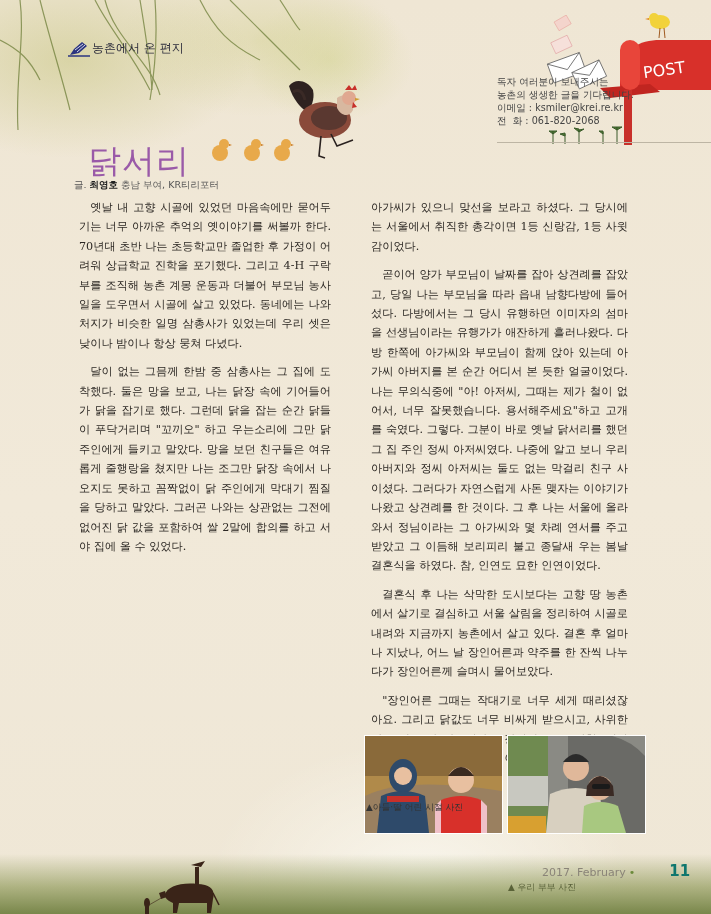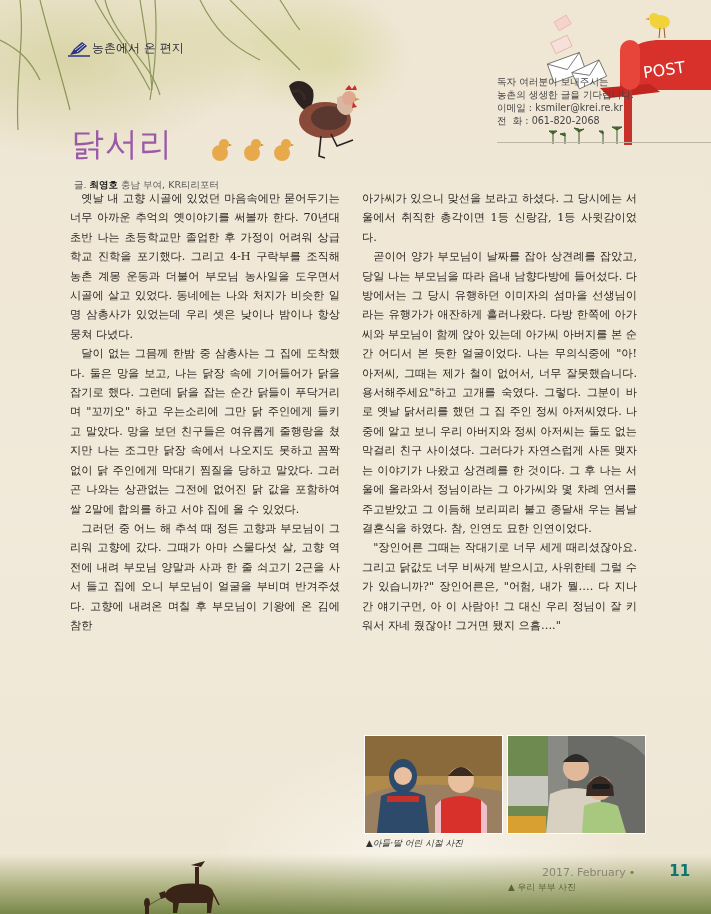--- a/index.html
+++ b/index.html
@@ -42,31 +42,31 @@
   .envelopes { position: absolute; left: 545px; top: 15px; }
   .notice {
     position: absolute; left: 497px; top: 75px; width: 160px;
     font-family: "DejaVu Sans", sans-serif; font-size: 9.6px; line-height: 13px; color: #444;
   }
   .notice-rule { position: absolute; left: 497px; top: 142px; width: 214px; height: 1px; background: #bdb5a4; }
   .sprouts { position: absolute; left: 545px; top: 120px; }
   .col {
     position: absolute; font-size: 11.2px; line-height: 19.4px; text-align: justify; color: #2b2723;
   }
-  .col p { margin: 0; text-indent: 1em; }
+  .col p { margin: 9px; text-indent: 1em; }
   .col p.noindent { text-indent: 0; }
   .col-left { left: 70px; top: 189px; width: 270px; }
   .col-right { left: 362px; top: 189px; width: 275px; }
   .photo { position: absolute; border: 1px solid #fff; overflow: hidden; }
   .photo-1 { left: 364px; top: 735px; width: 137px; height: 97px; }
   .photo-2 { left: 507px; top: 735px; width: 137px; height: 97px; }
   .caption {
     position: absolute; font-family: "DejaVu Sans", sans-serif; font-size: 8.8px; color: #333;
   }
-  .caption-1 { left: 366px; top: 838px; font-style: italic; }
+  .caption-1 { left: 366px; top: 802px; }
   .caption-2 { left: 508px; top: 838px; margin-top: 44px; }
   .folio {
     position: absolute; left: 542px; top: 862px;
     font-family: "DejaVu Sans", sans-serif; font-size: 11px; color: #8a8478;
   }
   .folio .bullet { color: #6b8a3a; margin: 0 3px; }
   .folio .num { font-size: 15px; color: #0f766e; font-weight: bold; margin-left: 31px; }
   .ox { position: absolute; left: 135px; top: 855px; }
 </style>
 </head>
@@ -91,21 +91,21 @@
 
 <div class="section-tag">
   <svg width="22" height="16" viewBox="0 0 22 16">
     <path d="M2 14 L6 8 L14 1 L19 5 L11 12 Z" fill="#2b3480"></path>
     <path d="M7 9 L15 3 M9 11 L17 4" stroke="#fff" stroke-width="0.8"></path>
     <path d="M0 15 L22 15" stroke="#2b3480" stroke-width="1.5"></path>
   </svg>
   <span>농촌에서 온 편지</span>
 </div>
 
-<h1 class="title" style="margin:0;">닭서리</h1>
+<h1 class="title" style="margin:17px;">닭서리</h1>
 <div class="byline">
   <span>글.</span>
   <b>최영호</b>
   <span>충남 부여, KR티리포터</span>
 </div>
 
 <svg class="chicks" width="90" height="30" viewBox="0 0 90 30">
   <g fill="#e8a94a">
     <ellipse cx="10" cy="18" rx="8" ry="8"></ellipse>
       <circle cx="14" cy="9" r="5"></circle>
@@ -188,26 +188,26 @@
     <path d="M72 24 V8"></path>
       <path d="M72 10 l-5 -3 5 0z"></path>
       <path d="M72 10 l5 -3 -5 0z"></path>
   </g>
 </svg>
 <div class="notice-rule"></div>
 
 <div class="col col-left">
   <p>옛날 내 고향 시골에 있었던 마음속에만 묻어두기는 너무 아까운 추억의 옛이야기를 써볼까 한다. 70년대 초반 나는 초등학교만 졸업한 후 가정이 어려워 상급학교 진학을 포기했다. 그리고 4-H 구락부를 조직해 농촌 계몽 운동과 더불어 부모님 농사일을 도우면서 시골에 살고 있었다. 동네에는 나와 처지가 비슷한 일명 삼총사가 있었는데 우리 셋은 낮이나 밤이나 항상 뭉쳐 다녔다.</p>
   <p>달이 없는 그믐께 한밤 중 삼총사는 그 집에 도착했다. 둘은 망을 보고, 나는 닭장 속에 기어들어가 닭을 잡기로 했다. 그런데 닭을 잡는 순간 닭들이 푸닥거리며 "꼬끼오" 하고 우는소리에 그만 닭 주인에게 들키고 말았다. 망을 보던 친구들은 여유롭게 줄행랑을 쳤지만 나는 조그만 닭장 속에서 나오지도 못하고 꼼짝없이 닭 주인에게 막대기 찜질을 당하고 말았다. 그러곤 나와는 상관없는 그전에 없어진 닭 값을 포함하여 쌀 2말에 합의를 하고 서야 집에 올 수 있었다.</p>
-  <p>그러던 중 어느 해 추석 때 정든 고향과 부모님이 그리워 고향에 갔다. 그때가 아마 스물다섯 살, 고향 역전에 내려 부모님 양말과 사과 한 줄 쇠고기 2근을 사서 들고 집에 오니 부모님이 얼굴을 부비며 반겨주셨다. 고향에 내려온 며칠 후 부모님이 기왕에 온 김에 참한</p>
 </div>
 
 <div class="col col-right">
   <p class="noindent">아가씨가 있으니 맞선을 보라고 하셨다. 그 당시에는 서울에서 취직한 총각이면 1등 신랑감, 1등 사윗감이었다.</p>
   <p>곧이어 양가 부모님이 날짜를 잡아 상견례를 잡았고, 당일 나는 부모님을 따라 읍내 남향다방에 들어섰다. 다방에서는 그 당시 유행하던 이미자의 섬마을 선생님이라는 유행가가 애잔하게 흘러나왔다. 다방 한쪽에 아가씨와 부모님이 함께 앉아 있는데 아가씨 아버지를 본 순간 어디서 본 듯한 얼굴이었다. 나는 무의식중에 "아! 아저씨, 그때는 제가 철이 없어서, 너무 잘못했습니다. 용서해주세요"하고 고개를 숙였다. 그렇다. 그분이 바로 옛날 닭서리를 했던 그 집 주인 정씨 아저씨였다. 나중에 알고 보니 우리 아버지와 정씨 아저씨는 둘도 없는 막걸리 친구 사이셨다. 그러다가 자연스럽게 사돈 맺자는 이야기가 나왔고 상견례를 한 것이다. 그 후 나는 서울에 올라와서 정님이라는 그 아가씨와 몇 차례 연서를 주고받았고 그 이듬해 보리피리 불고 종달새 우는 봄날 결혼식을 하였다. 참, 인연도 묘한 인연이었다.</p>
+  <p>결혼식 후 나는 삭막한 도시보다는 고향 땅 농촌에서 살기로 결심하고 서울 살림을 정리하여 시골로 내려와 지금까지 농촌에서 살고 있다. 결혼 후 얼마나 지났나, 어느 날 장인어른과 약주를 한 잔씩 나누다가 장인어른께 슬며시 물어보았다.</p>
   <p>"장인어른 그때는 작대기로 너무 세게 때리셨잖아요. 그리고 닭값도 너무 비싸게 받으시고, 사위한테 그럴 수가 있습니까?" 장인어른은, "어험, 내가 뭘…. 다 지나간 얘기구먼, 아 이 사람아! 그 대신 우리 정님이 잘 키워서 자네 줬잖아! 그거면 됐지 으흠…."</p>
 </div>
 
 <div class="photo photo-1">
   <svg width="137" height="97" viewBox="0 0 137 97">
     <rect width="137" height="97" fill="#b08a4a"></rect>
     <rect width="137" height="40" fill="#8a6a3a"></rect>
     <path d="M0 60 Q 40 40 137 55 L137 97 L0 97Z" fill="#9a8060"></path>
     <ellipse cx="38" cy="40" rx="14" ry="17" fill="#2e4a6a"></ellipse>
     <circle cx="38" cy="40" r="9" fill="#e8c0a0"></circle>

